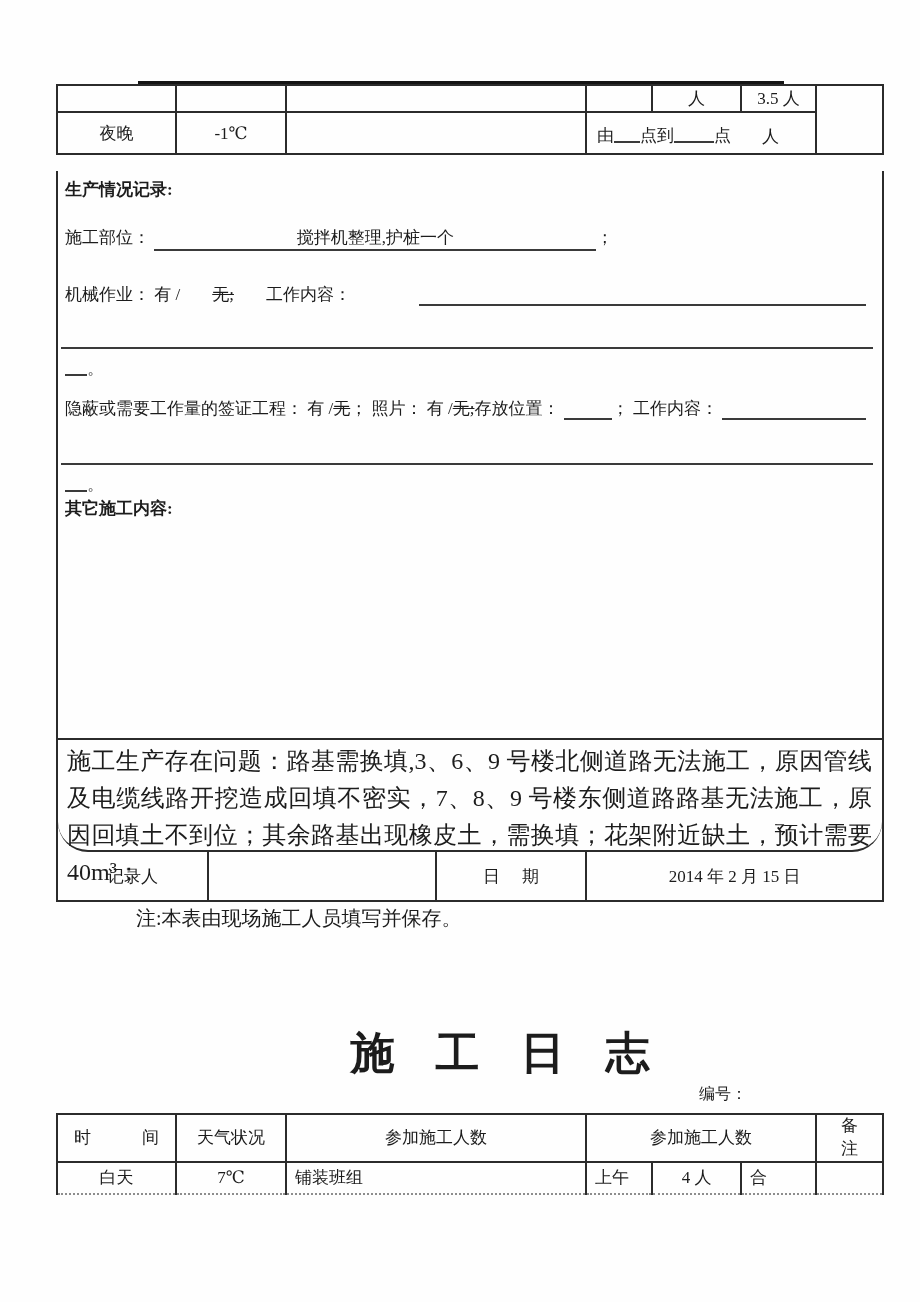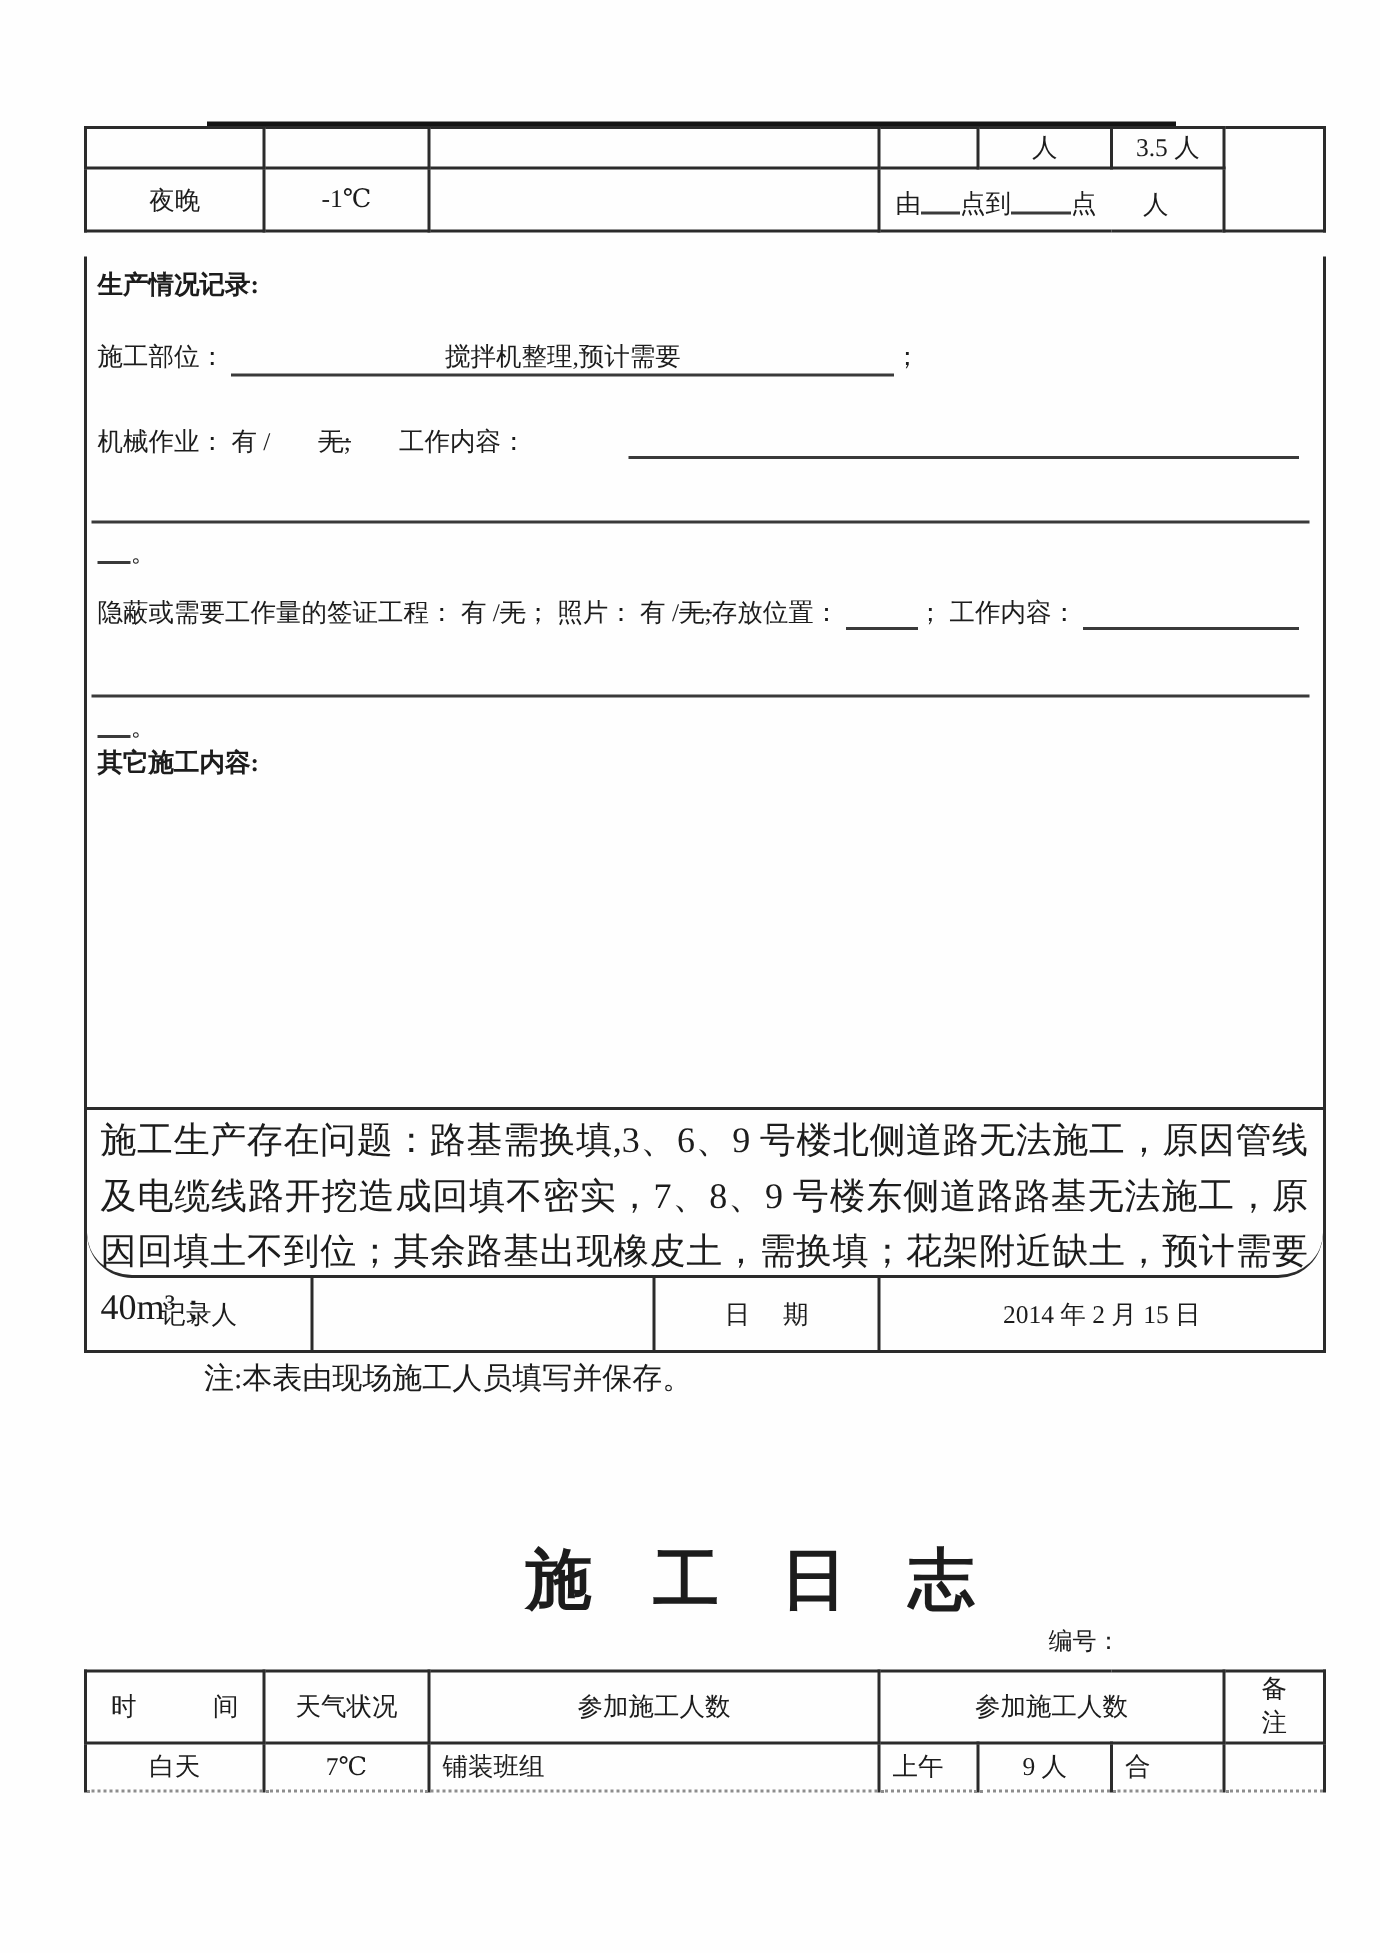--- a/index.html
+++ b/index.html
@@ -104,21 +104,21 @@
   </tbody>
     </table>
 
   <div class="main-body">
 
     <div class="sec-production">
       <div class="abs bold" style="left:7px;top:7px;">生产情况记录:</div>
 
       <div class="abs" style="left:7px;top:55px;">
         <span>施工部位：</span>
-        <span class="ufield">搅拌机整理,预计需要</span><span>；</span>
+        <span class="ufield">搅拌机整理,护桩一个</span><span>；</span>
       </div>
 
       <div class="abs line-flex" style="left:7px;top:112px;right:16px;gap:32px;">
         <span>机械作业： 有 /</span><span class="struck">无;</span><span>工作内容：</span>&nbsp;<span class="grow"></span>
       </div>
 
       <div class="full-ul" style="top:176px;"></div>
 
       <div class="abs" style="left:7px;top:186px;">
         <span class="blank w22"></span><span>。</span>
@@ -186,20 +186,20 @@
       <td><span>天气状况</span></td>
       <td><span>参加施工人数</span></td>
       <td colspan="3"><span>参加施工人数</span></td>
       <td><span class="remark-wrap">备注</span></td>
     </tr>
     <tr class="dr">
       <td><span>白天</span></td>
       <td><span>7℃</span></td>
       <td class="al"><span>铺装班组</span></td>
       <td class="al"><span>上午</span></td>
-      <td><span>9 人</span></td>
+      <td><span>4 人</span></td>
       <td class="al"><span>合</span></td>
       <td><span></span></td>
     </tr>
   </tbody>
     </table>
 
 </div>
 
 </body></html>

